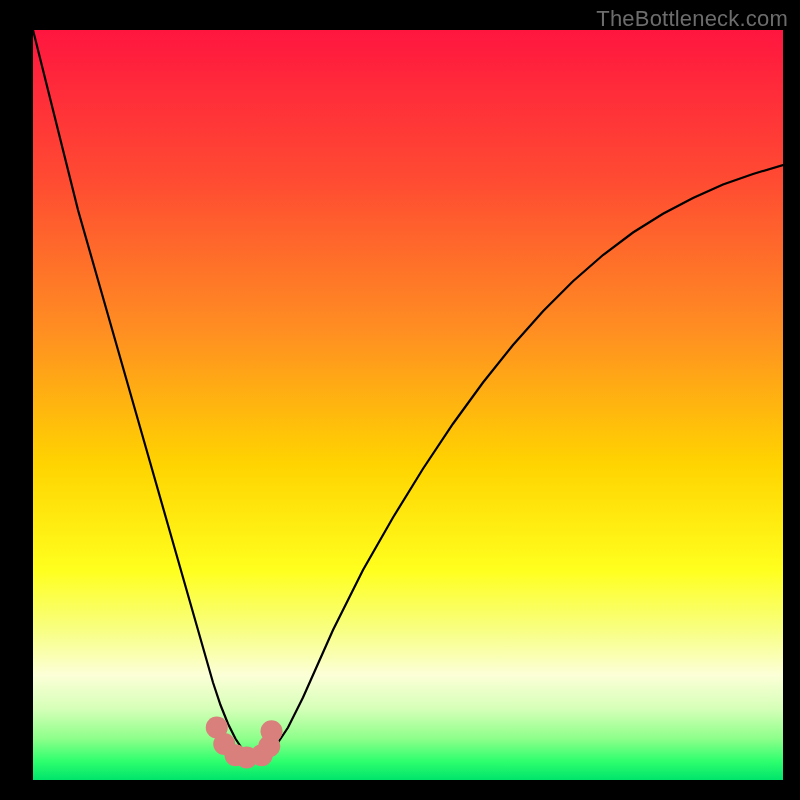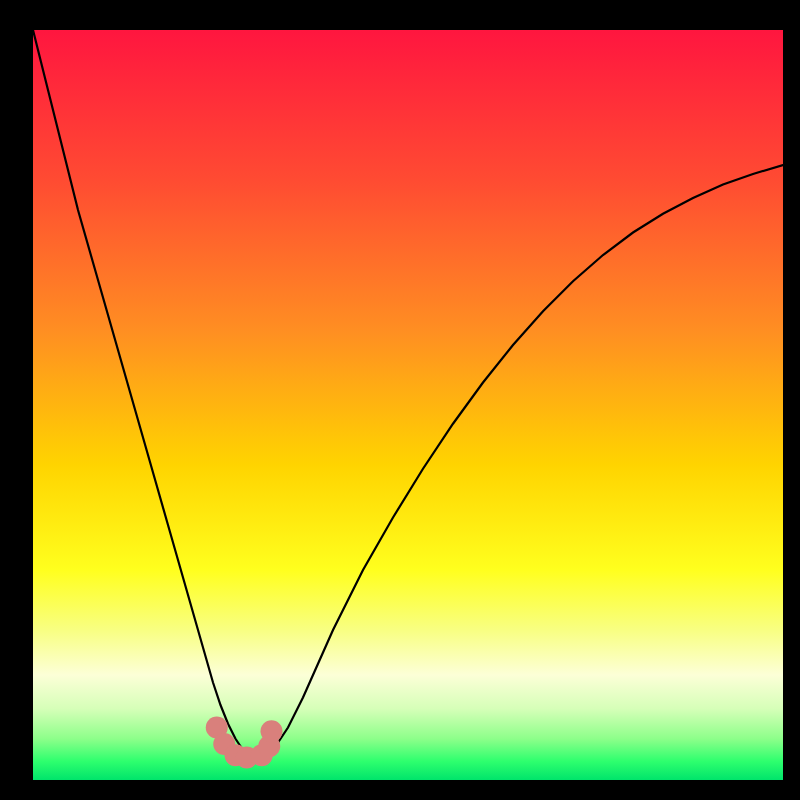--- a/index.html
+++ b/index.html
@@ -65,13 +65,14 @@
           <circle cx="183.75" cy="697.50" r="11" fill="#d9807c"></circle>
           <circle cx="191.25" cy="714.00" r="11" fill="#d9807c"></circle>
           <circle cx="202.50" cy="725.25" r="11" fill="#d9807c"></circle>
           <circle cx="213.75" cy="727.50" r="11" fill="#d9807c"></circle>
           <circle cx="228.75" cy="725.25" r="11" fill="#d9807c"></circle>
           <circle cx="236.25" cy="716.25" r="11" fill="#d9807c"></circle>
           <circle cx="238.50" cy="701.25" r="11" fill="#d9807c"></circle>
         </g>
     </svg>
   </div>
+  <div class="watermark">TheBottleneck.com</div>
 </div>
 
 </body></html>

